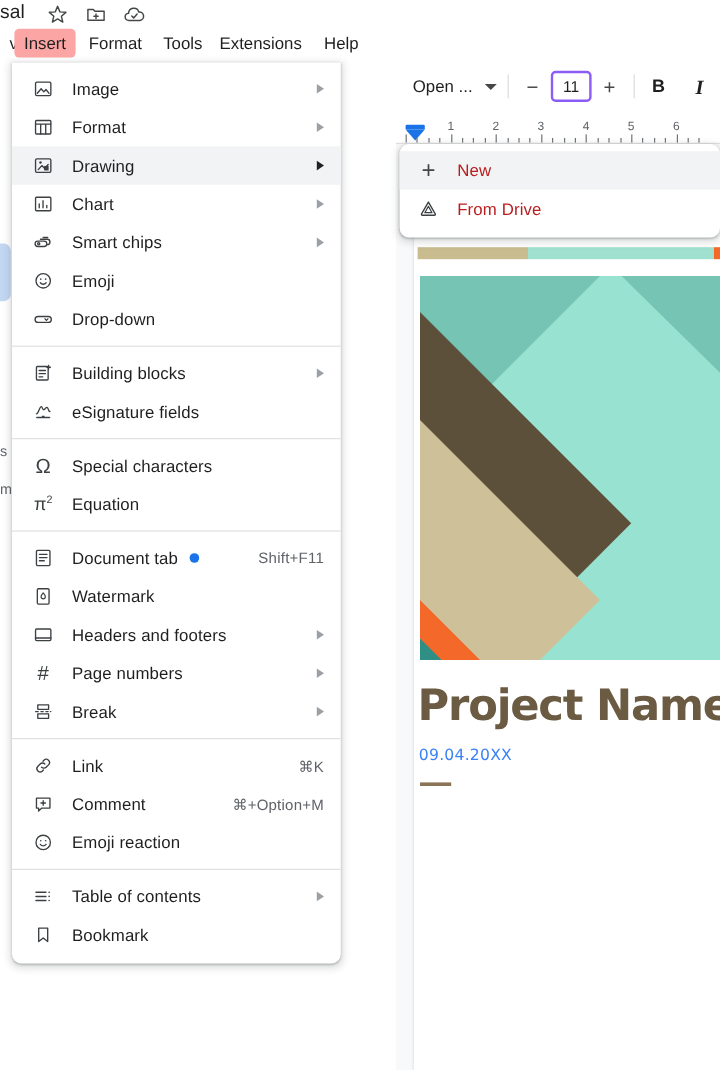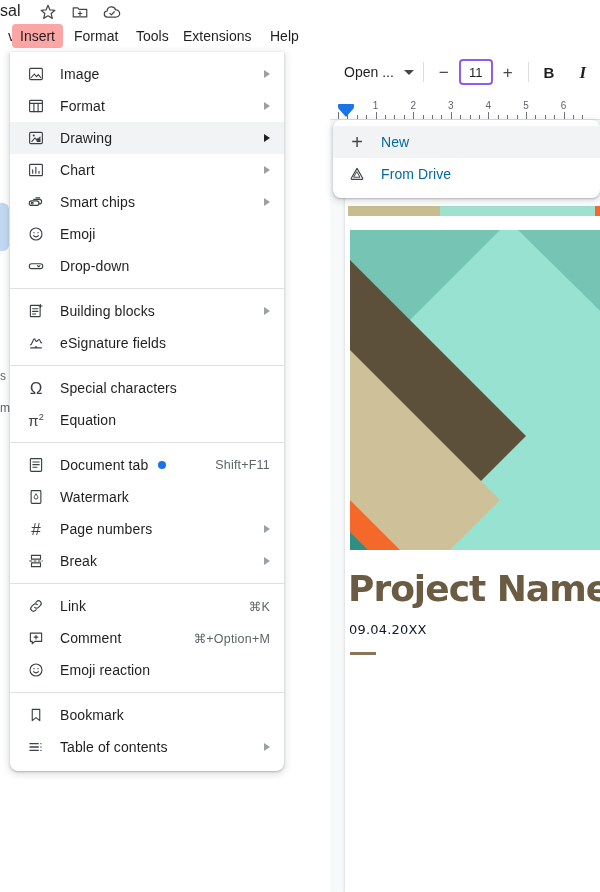--- a/index.html
+++ b/index.html
@@ -124,21 +124,21 @@
     font-family: "DejaVu Sans", sans-serif;
     font-weight: 700;
     font-size: 36px;
     letter-spacing: -1px;
     color: #6b5b42;
     white-space: nowrap;
   }
   .doc-date {
     position: absolute; left: 4px; top: 494px;
     font-family: "DejaVu Sans", sans-serif;
-    font-size: 13px; color: #0f172a;
+    font-size: 13px; color: #3b82f6;
     letter-spacing: .2px;
   }
   .doc-rule {
     position: absolute; left: 5px; top: 524px;
     width: 26px; height: 3px; background: #8a7558;
   }
 
   
   .left-sliver {
     position: absolute; left: 0px; top: 203px; width: 9px; height: 48px;
@@ -196,21 +196,21 @@
     padding: 6px 0 8px 0;
     z-index: 50;
   }
   .sub-mi { display: flex; align-items: center; height: 32px; }
   .sub-mi.hl { background: #f1f3f4; }
   .sub-ico {
     width: 24px; min-width: 24px; margin-left: 12px; margin-right: 12px;
     display: flex; align-items: center; justify-content: center;
     color: #444746; font-size: 17px; line-height: 1;
   }
-  .sub-label { font-size: 14px; color: #0369a1; letter-spacing: .1px; }
+  .sub-label { font-size: 14px; color: #b91c1c; letter-spacing: .1px; }
 </style>
 </head>
 <body>
 
 <div id="root">
 
   <div class="doc-bg"></div>
 
   <div class="page">
     <div class="colorbar">
@@ -458,20 +458,30 @@
         <span class="mi-ico">
           <svg width="18" height="18" viewBox="0 0 24 24" fill="none" stroke="#3c4043" stroke-width="1.5" stroke-linejoin="round" stroke-linecap="round">
             <rect x="5.5" y="3.5" width="13" height="17" rx="1.2"></rect>
             <path d="M12 8.2c1.5 1.7 2.4 3 2.4 4.2a2.4 2.4 0 1 1-4.8 0c0-1.2.9-2.5 2.4-4.2z" stroke-width="1.3"></path>
           </svg>
         </span>
         <span class="mi-label">Watermark</span>
       </div>
       <div class="mi">
         <span class="mi-ico">
+          <svg width="18" height="18" viewBox="0 0 24 24" fill="none" stroke="#3c4043" stroke-width="1.5" stroke-linejoin="round" stroke-linecap="round">
+            <rect x="3.5" y="5.5" width="17" height="13" rx="1.2"></rect>
+            <path d="M3.5 15.5h17" stroke-width="1.6"></path>
+          </svg>
+        </span>
+        <span class="mi-label">Headers and footers</span>
+        <span class="mi-arrow"></span>
+      </div>
+      <div class="mi">
+        <span class="mi-ico">
           <span class="gly" style="font-size:17px">#</span>
         </span>
         <span class="mi-label">Page numbers</span>
         <span class="mi-arrow"></span>
       </div>
       <div class="mi">
         <span class="mi-ico">
           <svg width="18" height="18" viewBox="0 0 24 24" fill="none" stroke="#3c4043" stroke-width="1.5" stroke-linejoin="round" stroke-linecap="round">
             <path d="M6 4.5h12v5H6z"></path>
             <path d="M6 14.5h12v5H6z"></path>
@@ -510,37 +520,37 @@
             <circle cx="14.7" cy="10.2" r=".9" fill="#3c4043" stroke="none"></circle>
             <path d="M8.8 14.2c.9 1.1 2 1.6 3.2 1.6s2.3-.5 3.2-1.6"></path>
           </svg>
         </span>
         <span class="mi-label">Emoji reaction</span>
       </div>
       <div class="mi-sep"></div>
       <div class="mi">
         <span class="mi-ico">
           <svg width="18" height="18" viewBox="0 0 24 24" fill="none" stroke="#3c4043" stroke-width="1.5" stroke-linejoin="round" stroke-linecap="round">
-            <path d="M7 4.5h10v15l-5-4-5 4z"></path>
-          </svg>
-        </span>
-        <span class="mi-label">Bookmark</span>
-      </div>
-      <div class="mi">
-        <span class="mi-ico">
-          <svg width="18" height="18" viewBox="0 0 24 24" fill="none" stroke="#3c4043" stroke-width="1.5" stroke-linejoin="round" stroke-linecap="round">
             <path d="M4 7.5h11M4 12h11M4 16.5h11" stroke-width="1.7"></path>
             <circle cx="18.6" cy="7.5" r=".9" fill="#3c4043" stroke="none"></circle>
             <circle cx="18.6" cy="12" r=".9" fill="#3c4043" stroke="none"></circle>
             <circle cx="18.6" cy="16.5" r=".9" fill="#3c4043" stroke="none"></circle>
           </svg>
         </span>
         <span class="mi-label">Table of contents</span>
         <span class="mi-arrow"></span>
       </div>
+      <div class="mi">
+        <span class="mi-ico">
+          <svg width="18" height="18" viewBox="0 0 24 24" fill="none" stroke="#3c4043" stroke-width="1.5" stroke-linejoin="round" stroke-linecap="round">
+            <path d="M7 4.5h10v15l-5-4-5 4z"></path>
+          </svg>
+        </span>
+        <span class="mi-label">Bookmark</span>
+      </div>
     </div>
 
   <div class="submenu">
       <div class="sub-mi hl">
         <span class="sub-ico">
           <span class="gly" style="font-size:20px;font-weight:300">+</span>
         </span>
         <span class="sub-label">New</span>
       </div>
       <div class="sub-mi">

